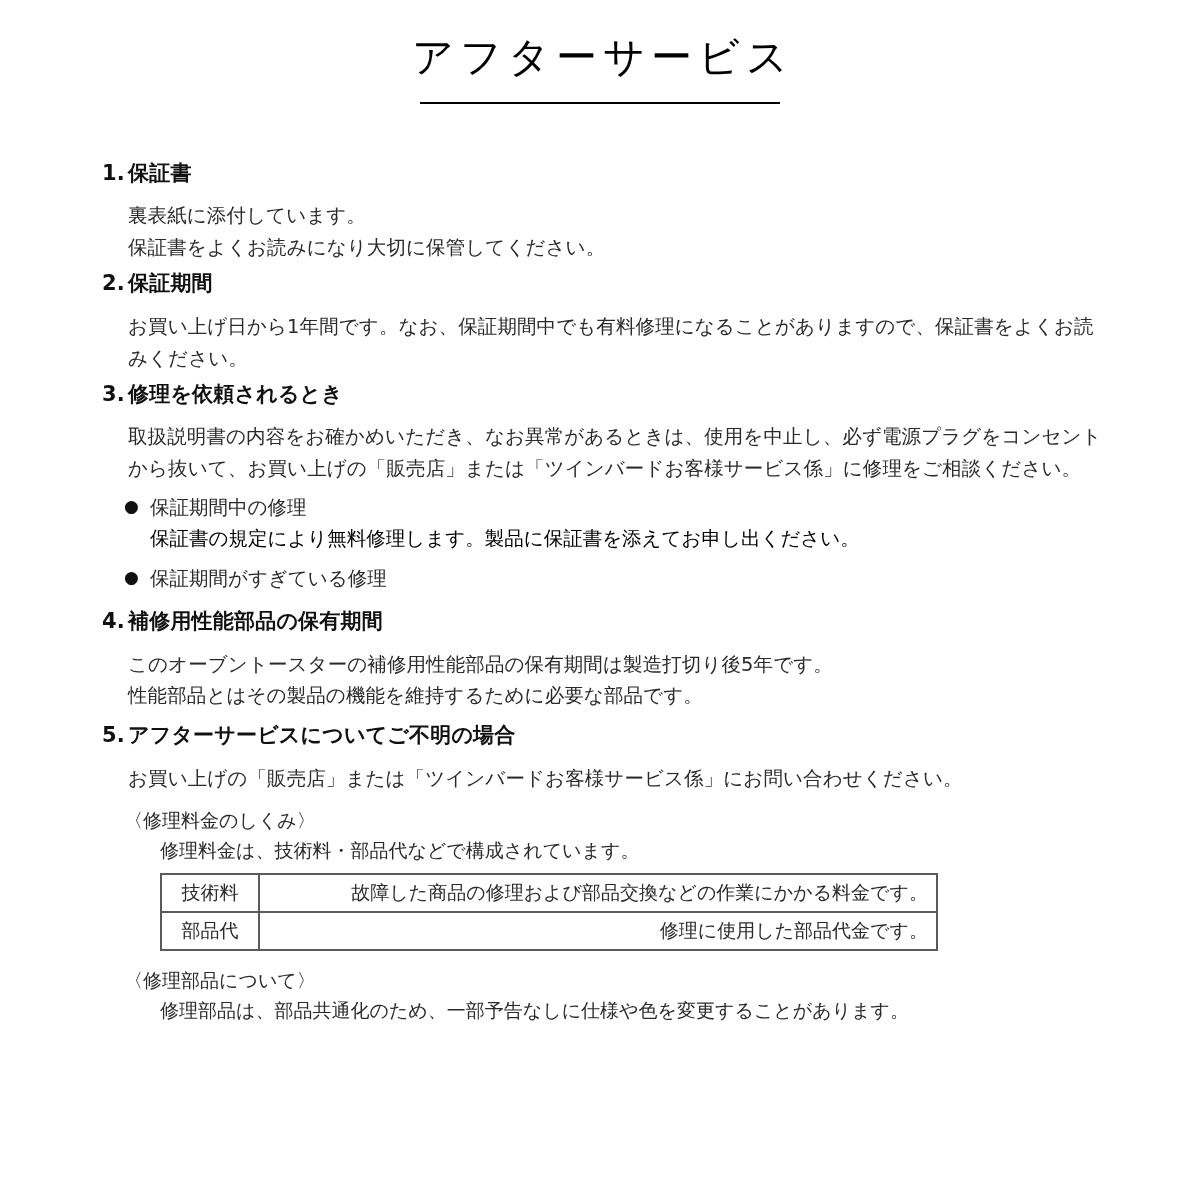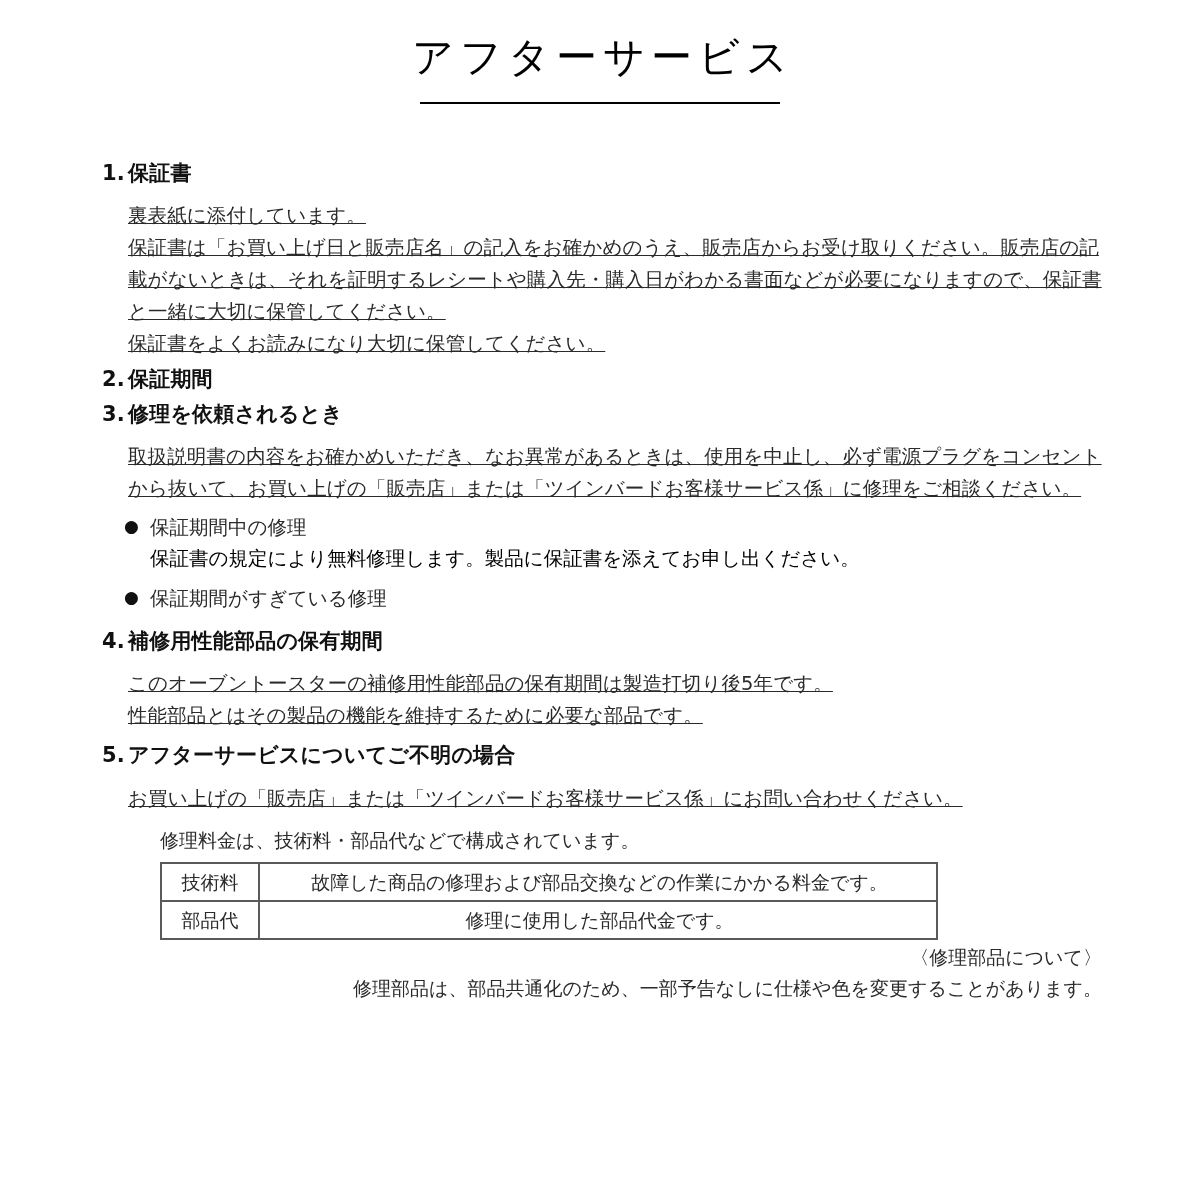--- a/index.html
+++ b/index.html
@@ -77,21 +77,20 @@
   .sec-title {
     flex: 1 1 auto;
   }
 
   .sec-body {
     margin: 12px 0 0 26px;
     font-size: 19.5px;
     line-height: 1.64;
     letter-spacing: 0.1px;
     color: #2a2a2a;
-    text-decoration: underline;
   }
   .sec-body p {
     margin: 0;
   }
 
   
   .bullets {
     margin: 7px 0 0 22px;
   }
   .bullet-group {
@@ -150,21 +149,21 @@
     color: #2a2a2a;
     padding: 3px 8px;
     height: 30px;
   }
   .fee-table td.k {
     width: 96px;
     text-align: center;
     padding: 3px 0;
   }
   .fee-table td.v {
-    text-align: center;
+    text-align: right;
     padding-left: 11px;
   }
 </style>
 </head>
 <body>
 
 <div class="page">
 
   <div class="title-block">
     <h1 class="doc-title">アフターサービス</h1>
@@ -173,29 +172,31 @@
 
   <div class="content">
 
     <div class="section">
       <div class="sec-head">
         <span class="sec-num">1.</span>
         <span class="sec-title">保証書</span>
       </div>
       <div class="sec-body">
         <p>裏表紙に添付しています。</p>
-        <p>保証書は「お買い上げ日と販売店名」の記入をお確かめのうえ、販売店からお受け取りください。販売店の記載がないときは、それを証明するレシートや購入先・購入日がわかる書面などが必要になりますので、保証書と一緒に大切に保管してください。</p>
         <p>保証書をよくお読みになり大切に保管してください。</p>
       </div>
     </div>
 
     <div class="section">
       <div class="sec-head">
         <span class="sec-num">2.</span>
         <span class="sec-title">保証期間</span>
+      </div>
+      <div class="sec-body">
+        <p>お買い上げ日から1年間です。なお、保証期間中でも有料修理になることがありますので、保証書をよくお読みください。</p>
       </div>
     </div>
 
     <div class="section">
       <div class="sec-head">
         <span class="sec-num">3.</span>
         <span class="sec-title">修理を依頼されるとき</span>
       </div>
       <div class="sec-body">
         <p>取扱説明書の内容をお確かめいただき、なお異常があるときは、使用を中止し、必ず電源プラグをコンセントから抜いて、お買い上げの「販売店」または「ツインバードお客様サービス係」に修理をご相談ください。</p>
@@ -231,36 +232,37 @@
     <div class="section" style="margin-top:8px;">
       <div class="sec-head">
         <span class="sec-num">5.</span>
         <span class="sec-title">アフターサービスについてご不明の場合</span>
       </div>
       <div class="sec-body">
         <p>お買い上げの「販売店」または「ツインバードお客様サービス係」にお問い合わせください。</p>
       </div>
 
       <div class="sub-block">
+        <div class="sub-label">〈修理料金のしくみ〉</div>
         <div class="sub-text">修理料金は、技術料・部品代などで構成されています。</div>
 
         <table class="fee-table">
           <tbody>
             <tr>
               <td class="k">技術料</td>
               <td class="v">故障した商品の修理および部品交換などの作業にかかる料金です。</td>
             </tr>
             <tr>
               <td class="k">部品代</td>
               <td class="v">修理に使用した部品代金です。</td>
             </tr>
           </tbody>
         </table>
       </div>
 
-      <div class="sub-block" style="margin-top:2px;text-align:right;">
+      <div class="sub-block" style="margin-top:14px;">
         <div class="sub-label">〈修理部品について〉</div>
         <div class="sub-text">修理部品は、部品共通化のため、一部予告なしに仕様や色を変更することがあります。</div>
       </div>
     </div>
 
   </div>
 </div>
 
 </body></html>

